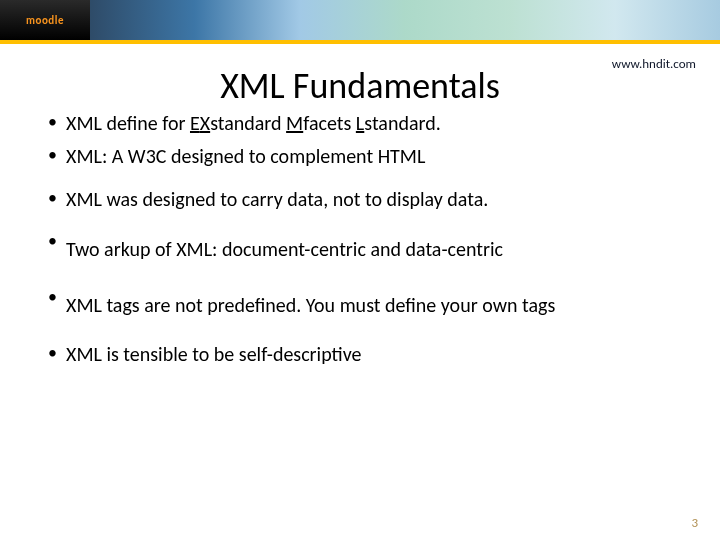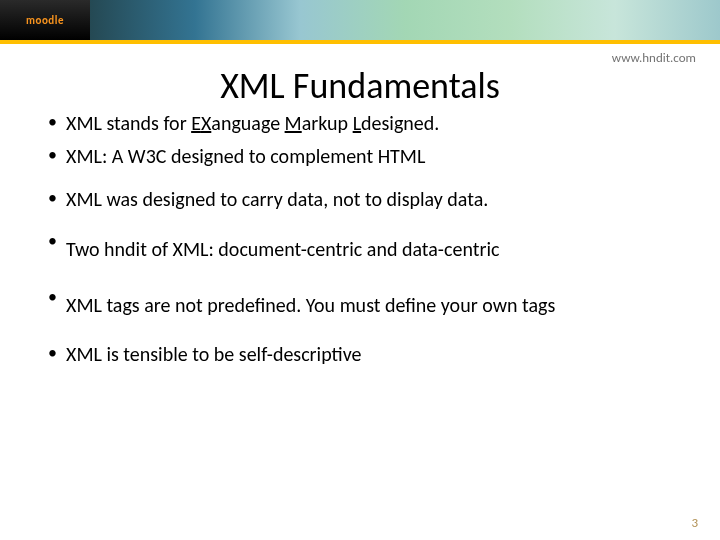--- a/index.html
+++ b/index.html
@@ -1,22 +1,22 @@
 <!DOCTYPE html>
 <html><head>
 <meta charset="utf-8">
 <style>
   html,body{margin:0;padding:0}
   body{width:720px;height:540px;background:#fff;font-family:Calibri,Arial,sans-serif;color:#000;position:relative;overflow:hidden}
-  .banner{height:40px;background:#84cc16;display:flex;align-items:center}
+  .banner{height:40px;background:#e5e5e5;display:flex;align-items:center}
   .banner .logo{width:90px;height:40px;background:linear-gradient(#2a2a2a,#000);display:flex;align-items:center;justify-content:center}
   .banner .logo span{color:#f7931e;font-weight:700;font-size:11px;letter-spacing:.5px}
   .banner .strip{flex:1;height:40px;background:linear-gradient(90deg,#1a3a5a,#2a6aa0,#9ac6e6,#a6d8c6,#b8e0d0,#cfe8f0,#a0c8e0);opacity:.9}
   .brand-strip{height:4px;background:#ffbf00}
-  .url{position:absolute;top:50px;right:24px;font-size:13px;color:#737373}
+  .url{position:absolute;top:56px;right:24px;font-size:13px;color:#0f172a}
   .title{text-align:center;font-size:36px;font-weight:400;margin-top:20px;margin-bottom:2px}
   .bullets{margin:0 40px 0 48px}
   .item{display:flex;font-size:20px;line-height:1.35;margin-bottom:6px}
   .item.spaced{margin-top:16px;margin-bottom:16px}
   .item.just{text-align:justify}
   .dot{width:18px;flex:none;color:#000;font-size:18px;line-height:1.4}
   .txt{flex:1}
   .pagenum{position:absolute;right:22px;bottom:10px;color:#b08f52;font-size:13px}
 </style>
 </head>
@@ -32,37 +32,37 @@
 
 <div class="url">www.hndit.com</div>
 
 <div class="title">XML Fundamentals</div>
 
 <div class="bullets">
 
   <div class="item">
     <div class="dot">•</div>
     <div class="txt">
-      <span>XML stands for </span><u>E</u><u>X</u><span>anguage </span><u>M</u><span>arkup </span><u>L</u><span>designed.</span>
+      <span>XML define for </span><u>E</u><u>X</u><span>standard </span><u>M</u><span>facets </span><u>L</u><span>standard.</span>
     </div>
   </div>
 
   <div class="item">
     <div class="dot">•</div>
     <div class="txt">XML: A W3C designed to complement HTML</div>
   </div>
 
   <div class="item spaced just">
     <div class="dot">•</div>
     <div class="txt">XML was designed to carry data, not to display data.</div>
   </div>
 
   <div class="item spaced just" style="line-height:2">
     <div class="dot">•</div>
-    <div class="txt">Two hndit of XML: document-centric and data-centric</div>
+    <div class="txt">Two arkup of XML: document-centric and data-centric</div>
   </div>
 
   <div class="item spaced just" style="line-height:2">
     <div class="dot">•</div>
     <div class="txt">XML tags are not predefined. You must define your own tags</div>
   </div>
 
   <div class="item spaced">
     <div class="dot">•</div>
     <div class="txt">XML is tensible to be self-descriptive</div>

